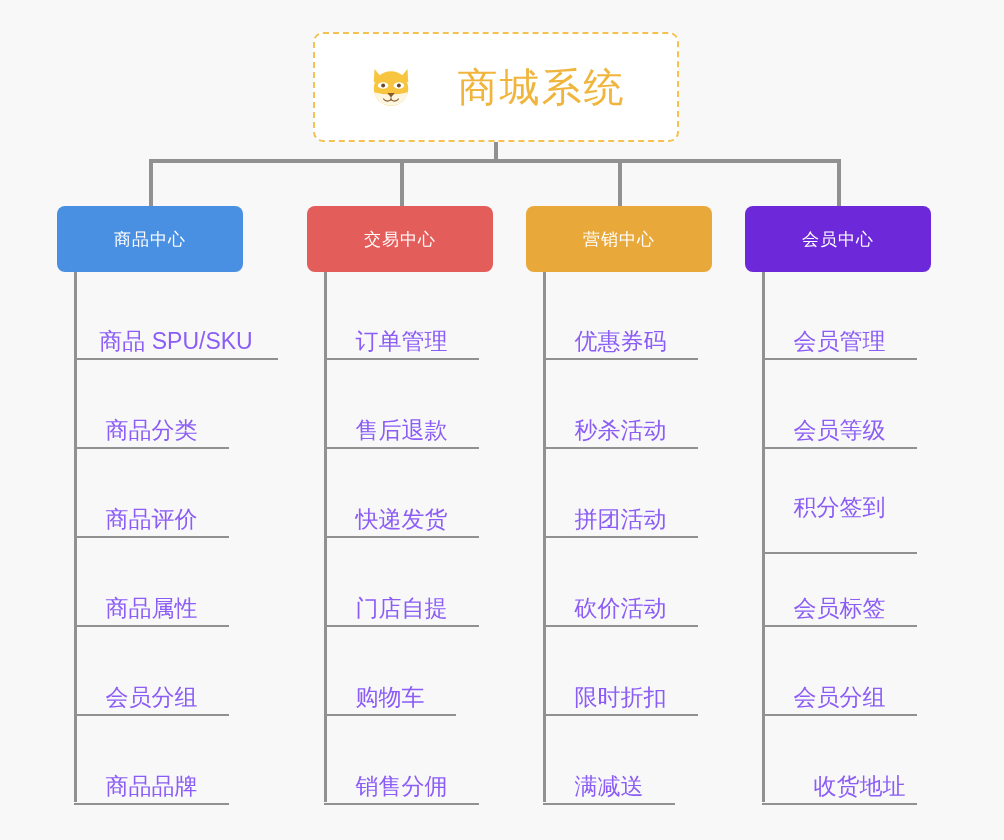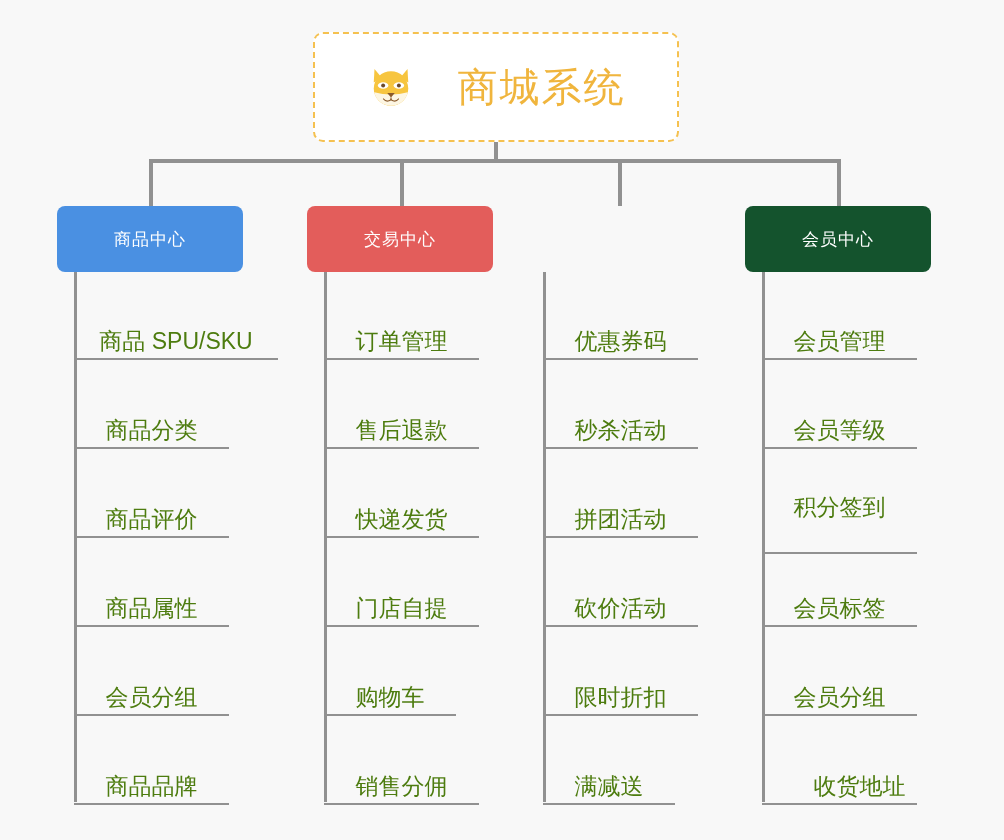--- a/index.html
+++ b/index.html
@@ -92,21 +92,21 @@
     left: 0;
     box-sizing: border-box;
     border-bottom: 2px solid #919191;
     display: flex;
     align-items: flex-end;
     justify-content: center;
     padding-bottom: 4px;
   }
   .leaf-label {
     font-size: 23px;
-    color: #4d7c0f;
+    color: #8b5cf6;
     white-space: nowrap;
     line-height: 1.1;
   }
 </style>
 </head>
 <body style="background: rgb(248, 248, 248);">
 
 <div id="mindmap">
 
   <div class="root-node" style="border-color: rgb(245, 193, 80); background: rgb(255, 255, 255);">
@@ -135,21 +135,24 @@
   <div class="conn conn-v" style="left: 400px; top: 159px; height: 47px; background: rgb(145, 145, 145);"></div>
   <div class="conn conn-v" style="left: 618px; top: 159px; height: 47px; background: rgb(145, 145, 145);"></div>
   <div class="conn conn-v" style="left: 837px; top: 159px; height: 47px; background: rgb(145, 145, 145);"></div>
 
   <div class="cat-box" style="left: 57px; top: 206px; width: 186px; background: rgb(74, 144, 226);">
     <span class="cat-label">商品中心</span>
   </div>
   <div class="cat-box" style="left: 307px; top: 206px; width: 186px; background: rgb(227, 93, 91);">
     <span class="cat-label">交易中心</span>
   </div>
-  <div class="cat-box" style="left: 745px; top: 206px; width: 186px; background: #14532d;">
+  <div class="cat-box" style="left: 526px; top: 206px; width: 186px; background: rgb(232, 169, 58);">
+    <span class="cat-label">营销中心</span>
+  </div>
+  <div class="cat-box" style="left: 745px; top: 206px; width: 186px; background: #6d28d9;">
     <span class="cat-label">会员中心</span>
   </div>
 
   <div class="leaf-col" style="left:74px;">
     <div class="leaf-spine" style="height: 530px; background: rgb(145, 145, 145);"></div>
     <div class="leaf-item" style="top:2px;  width:204px; height:86px;">
       <span class="leaf-label">商品 SPU/SKU</span>
     </div>
     <div class="leaf-item" style="top:91px; width:155px; height:86px;">
       <span class="leaf-label">商品分类</span>

